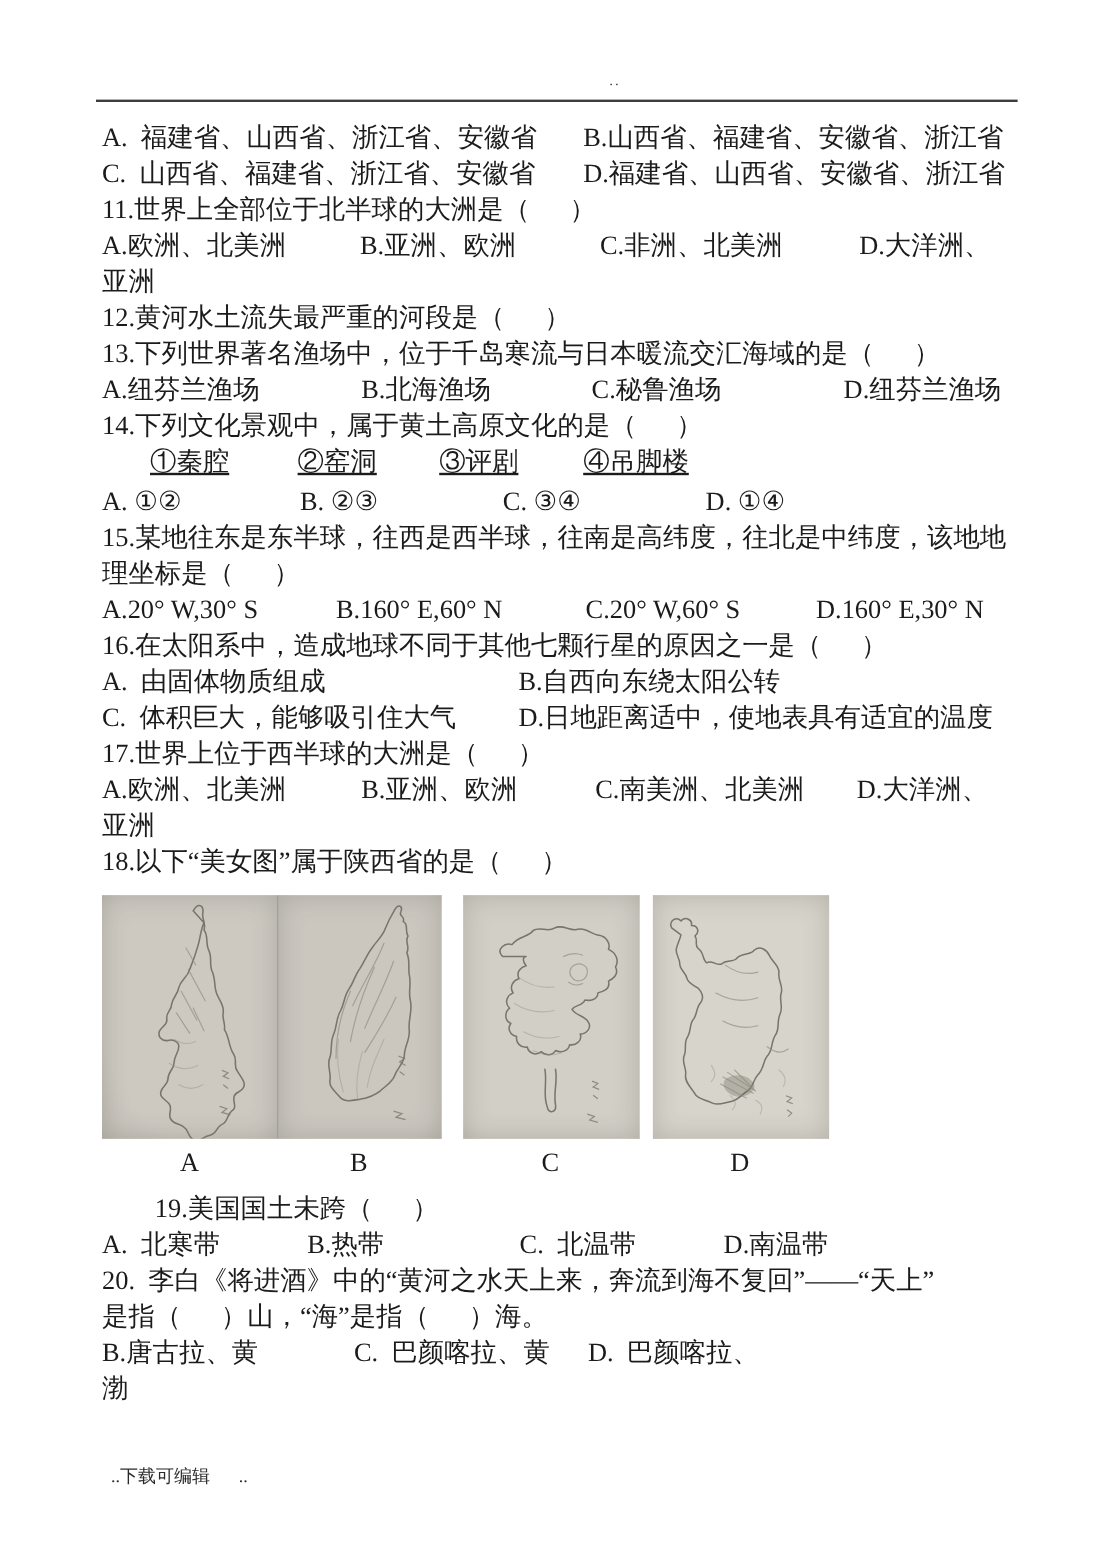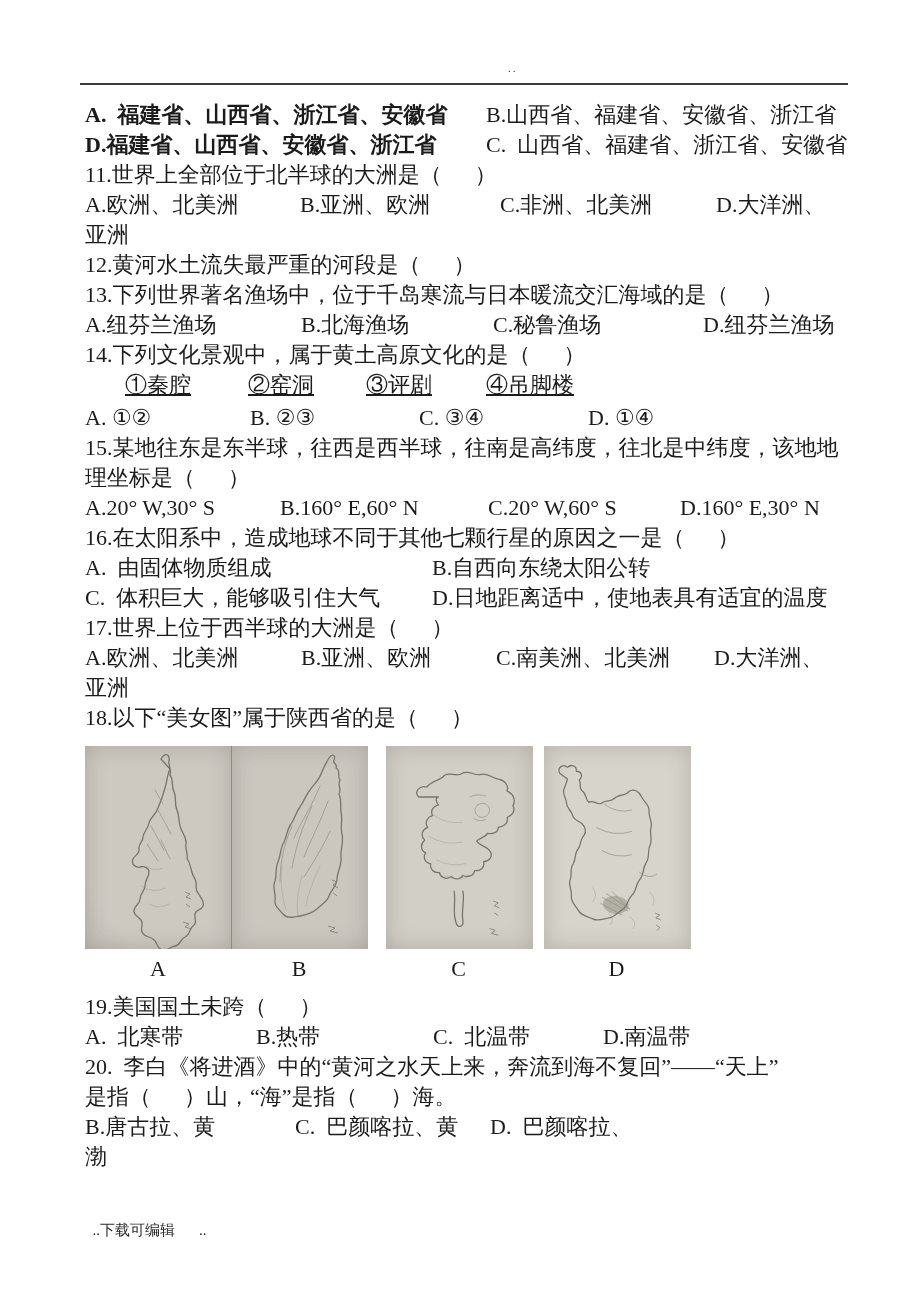--- a/index.html
+++ b/index.html
@@ -17,21 +17,21 @@
     background:#3c3c3c;
   }
   .content{
     position:absolute;top:100px;left:85px;width:770px;
     font-size:22px;line-height:30px;
   }
   .line{white-space:pre-wrap;}
   .opts{display:flex;white-space:pre;}
   .opts span{flex:0 0 auto;}
   
-  .cols-q10 span:nth-child(1){width:401px;font-weight:bold;}
+  .cols-q10 span:nth-child(1){width:401px;}
   .cols-q11 span:nth-child(1){width:215px}.cols-q11 span:nth-child(2){width:200px}.cols-q11 span:nth-child(3){width:216px}
   .cols-q12 span:nth-child(1){width:216px}.cols-q12 span:nth-child(2){width:197px}.cols-q12 span:nth-child(3){width:174px}
   .cols-q13 span:nth-child(1){width:216px}.cols-q13 span:nth-child(2){width:192px}.cols-q13 span:nth-child(3){width:210px}
   .cols-q14i{padding-left:40px;text-decoration:underline;}
   .cols-q14i span:nth-child(1){width:123px}.cols-q14i span:nth-child(2){width:118px}.cols-q14i span:nth-child(3){width:120px}
   .cols-q14{margin-top:3px;}
   .cols-q14 span:nth-child(1){width:165px}.cols-q14 span:nth-child(2){width:169px}.cols-q14 span:nth-child(3){width:169px}
   .cols-q15 span:nth-child(1){width:195px}.cols-q15 span:nth-child(2){width:208px}.cols-q15 span:nth-child(3){width:192px}
   .cols-q16 span:nth-child(1){width:347px}
   .cols-q17 span:nth-child(1){width:216px}.cols-q17 span:nth-child(2){width:195px}.cols-q17 span:nth-child(3){width:218px}
@@ -44,21 +44,21 @@
   .fig svg{display:block;width:100%;height:100%;}
   .fig-a{width:146px;background:radial-gradient(125% 125% at 62% 38%,#cdc9c1 52%,#b2aea6 100%);}
   .fig-b{width:136px;background:radial-gradient(130% 120% at 42% 45%,#cbc7bf 55%,#b1ada5 100%);border-left:1px solid #8f8b83;}
   .fig-c{width:147px;margin-left:18px;background:radial-gradient(135% 130% at 55% 40%,#d2cfc7 55%,#b7b4ac 100%);}
   .fig-d{width:147px;margin-left:11px;background:radial-gradient(135% 130% at 50% 45%,#d7d4cb 58%,#bebbb2 100%);}
   .fig-labels{display:flex;margin-top:5px;}
   .fig-labels span{flex:0 0 auto;text-align:center;}
   .fig-labels .la{width:146px}.fig-labels .lb{width:136px}
   .fig-labels .lc{width:147px;margin-left:18px}.fig-labels .ld{width:147px;margin-left:11px}
 
-  .q19-line{margin-top:8px;}
+  .q19-line{margin-top:8px;margin-left:44px;}
 
   .footer{
     position:absolute;top:1204px;left:85px;font-size:15px;color:#2a2a2a;
     white-space:pre;
   }
   .footer .gap{display:inline-block;width:24px;}
 
   .pencil{stroke:#787569;stroke-width:1.3;fill:none;stroke-linecap:round;stroke-linejoin:round;}
   .pencil-light{stroke:#8d8a7e;stroke-width:1;fill:none;opacity:.65;stroke-linecap:round;}
   .pencil-faint{stroke:#95928a;stroke-width:.9;fill:none;opacity:.45;stroke-linecap:round;}
@@ -71,22 +71,22 @@
 <div class="hdr-mark">..</div>
 <div class="top-rule"></div>
 
 <div class="content">
 
   <div class="opts cols-q10">
     <span>A.  福建省、山西省、浙江省、安徽省</span>
     <span>B.山西省、福建省、安徽省、浙江省</span>
   </div>
   <div class="opts cols-q10">
+    <span>C.  山西省、福建省、浙江省、安徽省</span>
     <span>D.福建省、山西省、安徽省、浙江省</span>
-    <span>C.  山西省、福建省、浙江省、安徽省</span>
   </div>
 
   <div class="line">11.世界上全部位于北半球的大洲是（      ）</div>
   <div class="opts cols-q11">
     <span>A.欧洲、北美洲</span>
     <span>B.亚洲、欧洲</span>
     <span>C.非洲、北美洲</span>
     <span>D.大洋洲、</span>
   </div>
   <div class="line">亚洲</div>

